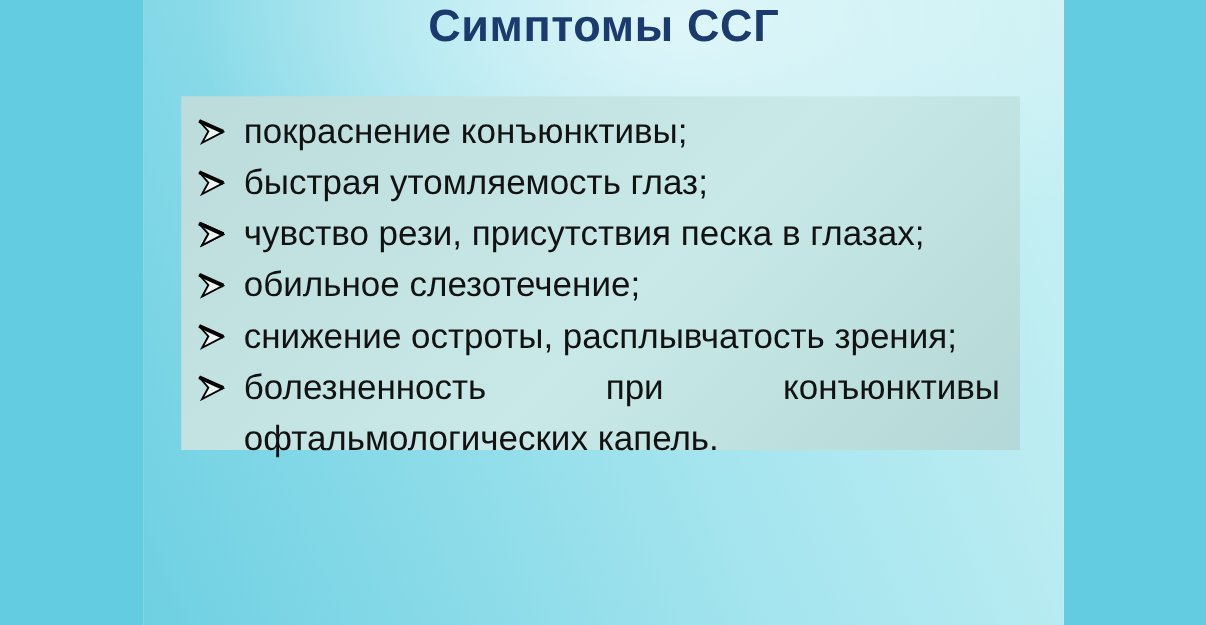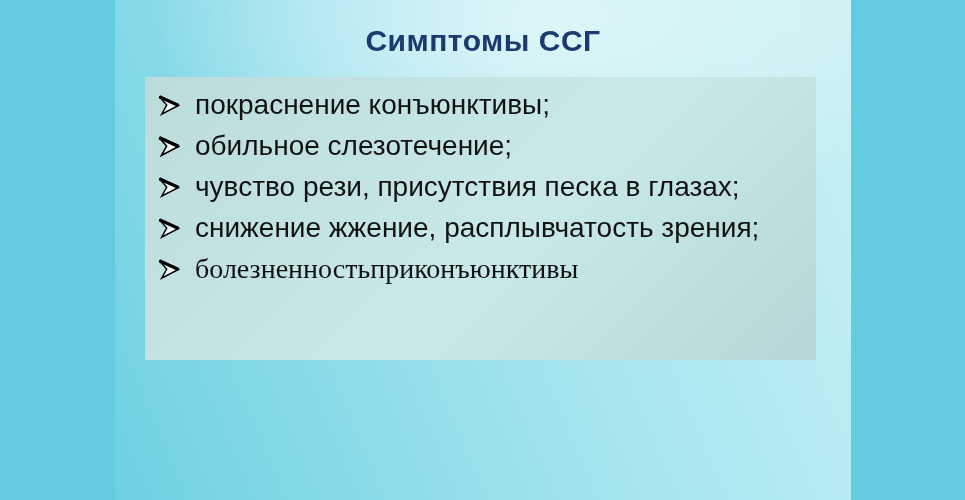--- a/index.html
+++ b/index.html
@@ -24,23 +24,23 @@
   .slide {
     position: relative;
     width: 736px;
     height: 500px;
     background:
       radial-gradient(ellipse 70% 60% at 58% 4%, rgba(255,255,255,0.60) 0%, rgba(255,255,255,0.28) 45%, rgba(255,255,255,0) 75%),
       linear-gradient(247deg, #c9f1f4 0%, #a3e4ee 48%, #6ed0e2 100%);
   }
 
   .slide-title {
-    padding-top: 24px;
+    padding-top: 0;
     text-align: center;
-    font-size: 30px;
+    font-size: 36px;
     font-weight: 600;
     letter-spacing: 0.5px;
     color: #1b3a6d;
   }
 
   .panel {
     position: absolute;
     left: 30px;
     top: 77px;
     width: 671px;
@@ -63,21 +63,21 @@
     position: absolute;
     left: 1px;
     top: 11px;
     width: 22px;
     height: 21px;
   }
   .bullet svg { display: block; width: 22px; height: 21px; }
 
   .justify-line {
     display: flex;
-    font-family: Liberation Serif, serif;
+    justify-content: space-between;
   }
 </style>
 </head>
 <body>
 
 <div class="stage">
 
   <div class="side-bar left"></div>
 
   <div class="slide">
@@ -90,73 +90,83 @@
         <li class="symptom-item">
           <span class="bullet">
             <svg viewBox="0 0 24 22">
                 <path d="M1.5 1.5 L22.5 11 L4 20.5 L9.5 10.5 Z" fill="#eef6f5" stroke="#000" stroke-width="1.6" stroke-linejoin="miter"></path>
                 <path d="M1.5 1.5 L22.5 11" stroke="#000" stroke-width="3.4" fill="none"></path>
               </svg>
           </span>
           <span>покраснение конъюнктивы;</span>
         </li>
 
+        <li class="symptom-item">
+          <span class="bullet">
+            <svg viewBox="0 0 24 22">
+                <path d="M1.5 1.5 L22.5 11 L4 20.5 L9.5 10.5 Z" fill="#eef6f5" stroke="#000" stroke-width="1.6" stroke-linejoin="miter"></path>
+                <path d="M1.5 1.5 L22.5 11" stroke="#000" stroke-width="3.4" fill="none"></path>
+              </svg>
+          </span>
+          <span>быстрая утомляемость глаз;</span>
+        </li>
 
         <li class="symptom-item">
           <span class="bullet">
             <svg viewBox="0 0 24 22">
                 <path d="M1.5 1.5 L22.5 11 L4 20.5 L9.5 10.5 Z" fill="#eef6f5" stroke="#000" stroke-width="1.6" stroke-linejoin="miter"></path>
                 <path d="M1.5 1.5 L22.5 11" stroke="#000" stroke-width="3.4" fill="none"></path>
               </svg>
           </span>
         </li>
 
         <li class="symptom-item">
           <span class="bullet">
             <svg viewBox="0 0 24 22">
                 <path d="M1.5 1.5 L22.5 11 L4 20.5 L9.5 10.5 Z" fill="#eef6f5" stroke="#000" stroke-width="1.6" stroke-linejoin="miter"></path>
                 <path d="M1.5 1.5 L22.5 11" stroke="#000" stroke-width="3.4" fill="none"></path>
               </svg>
           </span>
-          <span>обильное слезотечение;</span>
+          <span>чувство рези, присутствия песка в глазах;</span>
         </li>
 
         <li class="symptom-item">
           <span class="bullet">
             <svg viewBox="0 0 24 22">
                 <path d="M1.5 1.5 L22.5 11 L4 20.5 L9.5 10.5 Z" fill="#eef6f5" stroke="#000" stroke-width="1.6" stroke-linejoin="miter"></path>
                 <path d="M1.5 1.5 L22.5 11" stroke="#000" stroke-width="3.4" fill="none"></path>
               </svg>
           </span>
-          <span>чувство рези, присутствия песка в глазах;</span>
+          <span>обильное слезотечение;</span>
         </li>
 
 
         <li class="symptom-item">
           <span class="bullet">
             <svg viewBox="0 0 24 22">
                 <path d="M1.5 1.5 L22.5 11 L4 20.5 L9.5 10.5 Z" fill="#eef6f5" stroke="#000" stroke-width="1.6" stroke-linejoin="miter"></path>
                 <path d="M1.5 1.5 L22.5 11" stroke="#000" stroke-width="3.4" fill="none"></path>
               </svg>
           </span>
-          <span>снижение жжение, расплывчатость зрения;</span>
+          <span>снижение остроты, расплывчатость зрения;</span>
         </li>
 
         <li class="symptom-item">
           <span class="bullet">
             <svg viewBox="0 0 24 22">
                 <path d="M1.5 1.5 L22.5 11 L4 20.5 L9.5 10.5 Z" fill="#eef6f5" stroke="#000" stroke-width="1.6" stroke-linejoin="miter"></path>
                 <path d="M1.5 1.5 L22.5 11" stroke="#000" stroke-width="3.4" fill="none"></path>
               </svg>
           </span>
           <span class="justify-line">
             <span>болезненность</span>
             <span>при</span>
             <span>конъюнктивы</span>
           </span>
+          <span>офтальмологических капель.</span>
         </li>
 
       </ul>
     </div>
   </div>
 
   <div class="side-bar right"></div>
 
 </div>
 

